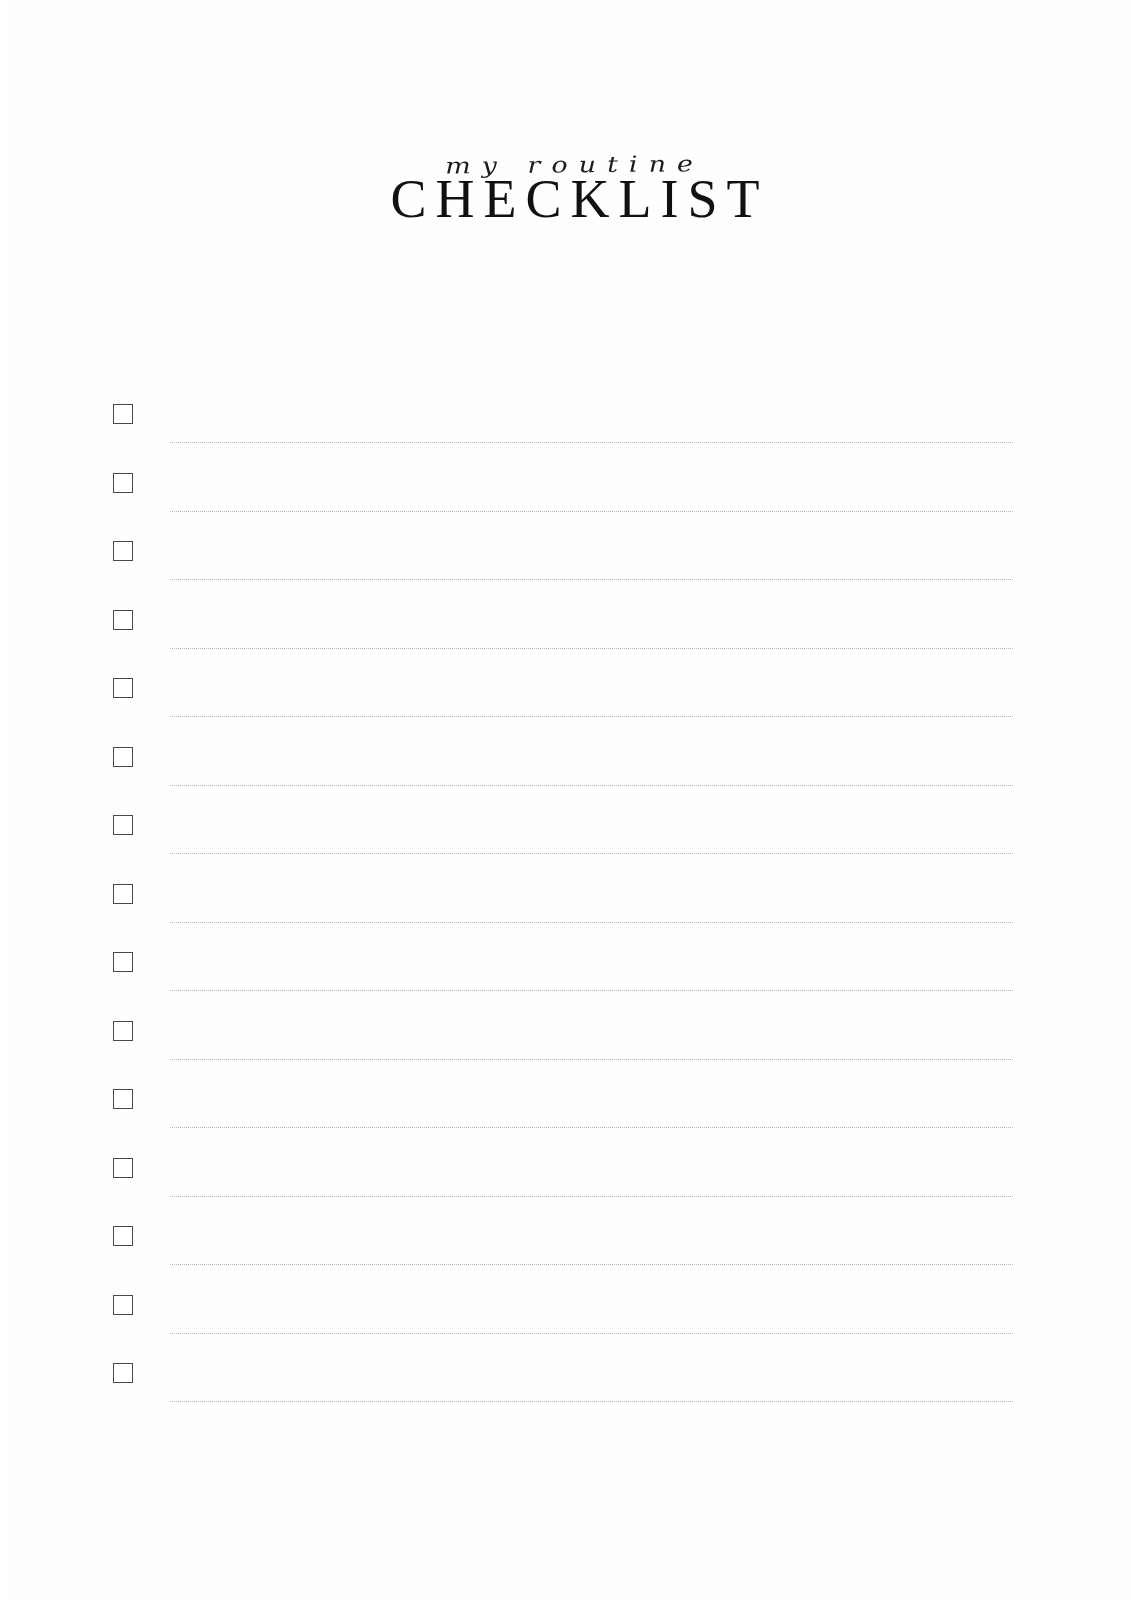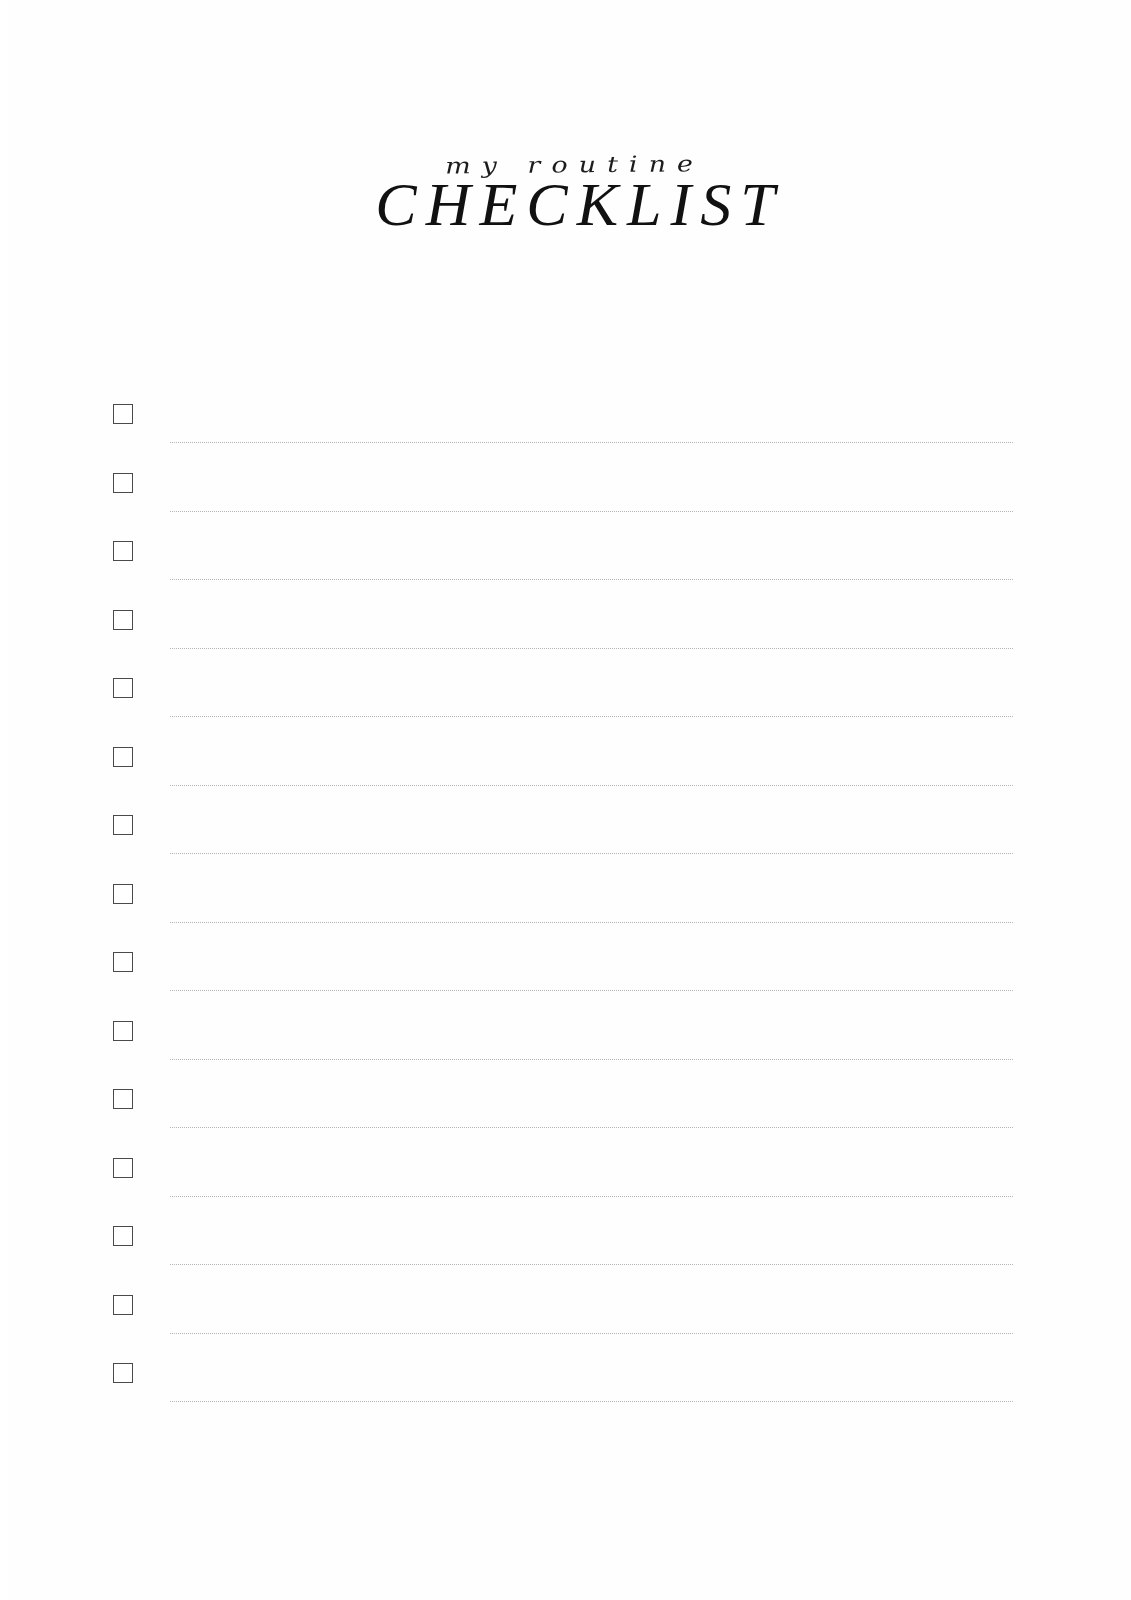--- a/index.html
+++ b/index.html
@@ -41,27 +41,26 @@
     color: #1c1c1c;
     transform: scaleY(0.82) rotate(-0.6deg);
     margin: 0 0 -14px 0;
     padding-left: 10px;
     line-height: 1.1;
   }
 
   .main-title {
     font-family: "Liberation Serif", serif;
     font-weight: 400;
-    font-size: 62px;
+    font-size: 54px;
     letter-spacing: 9px;
     color: #111111;
     margin: 0;
     padding-left: 20px;
     line-height: 1.25;
-    font-style: italic;
   }
 
   
   .checklist {
     position: absolute;
     top: 398px;
     left: 105px;
     width: 900px;
   }
 

